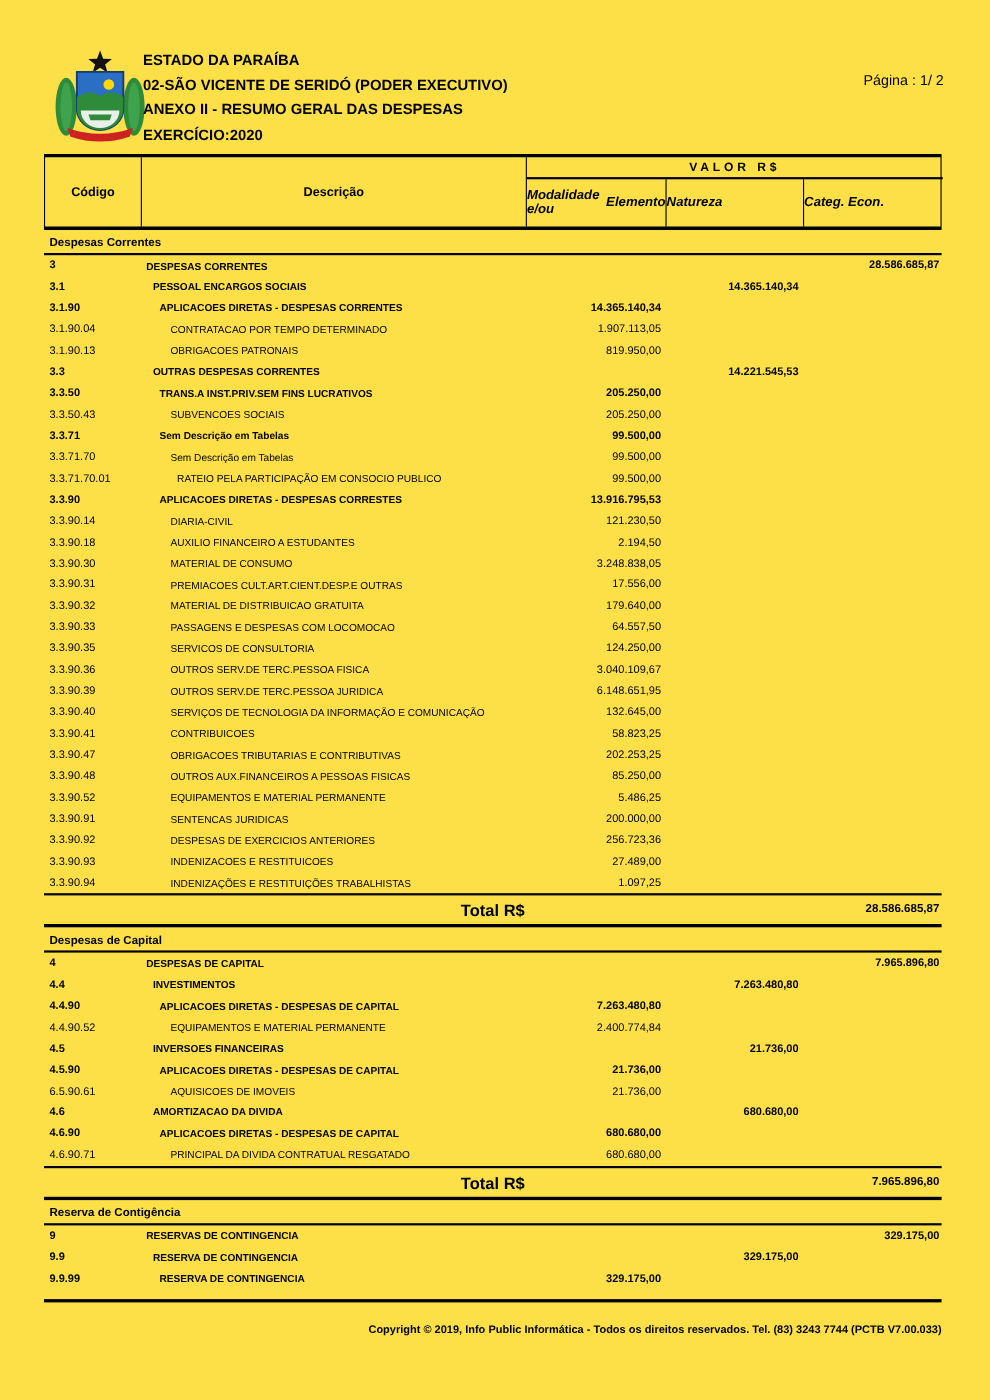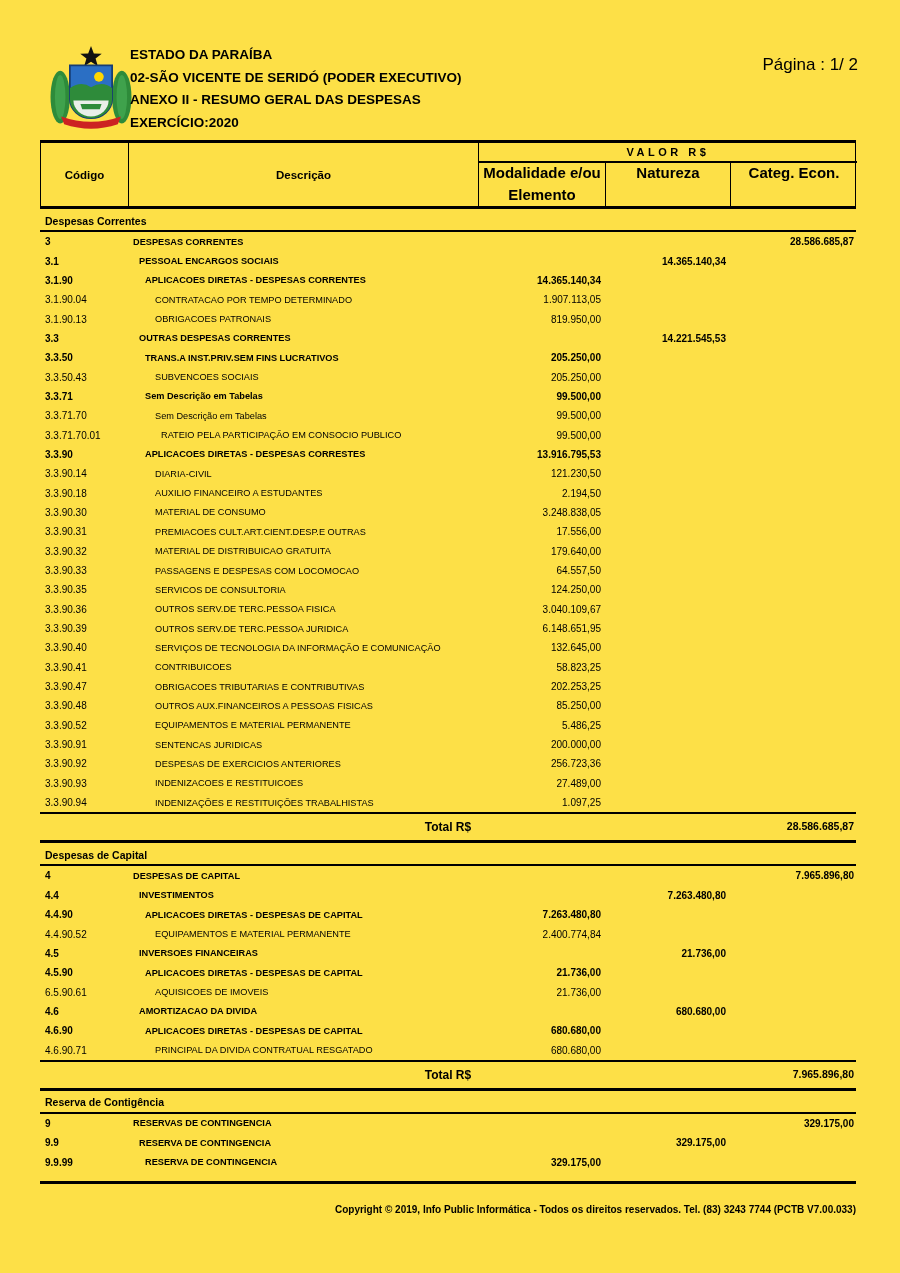--- a/index.html
+++ b/index.html
@@ -6,54 +6,54 @@
   *{box-sizing:border-box;}
   .page{
     position:relative;width:900px;height:1273px;background:#fde047;
     font-family:"Liberation Sans","DejaVu Sans",sans-serif;color:#000;
     margin:0 auto;overflow:hidden;
   }
   
   .hdr-logo{position:absolute;left:47px;top:45px;width:88px;height:90px;}
   .hdr-text{position:absolute;left:130px;top:44px;}
   .hdr-text div{font-weight:bold;font-size:13.5px;line-height:22.5px;white-space:nowrap;}
-  .hdr-page{position:absolute;right:42px;top:55px;font-size:17px;}
+  .hdr-page{position:absolute;right:42px;top:65px;font-size:13px;}
   
   .tbl{position:absolute;left:40px;top:140px;width:816px;}
   .thead{
     display:grid;
     grid-template-columns:88px 350px 127px 125px 126px;
     grid-template-rows:20px 20px 23px;
     border-top:3px solid #000;border-bottom:3px solid #000;
     border-left:1.5px solid #000;border-right:1.5px solid #000;
   }
   .th{display:flex;align-items:center;justify-content:center;font-weight:bold;font-size:11.5px;}
   .th-codigo{grid-column:1;grid-row:1/4;border-right:1.5px solid #000;}
   .th-desc{grid-column:2;grid-row:1/4;border-right:1.5px solid #000;}
   .th-valor{grid-column:3/6;grid-row:1;border-bottom:2px solid #000;letter-spacing:3.5px;font-size:11px;}
-  .th-sub{grid-row:2/4;flex-direction:column;justify-content:space-between;padding:3px 0 5px 0;font-size:15px;}
+  .th-sub{grid-row:2/4;flex-direction:row;justify-content:space-between;padding:3px 0 5px 0;font-size:12px;font-style:italic;}
   .th-mod{grid-column:3;border-right:1.5px solid #000;}
   .th-nat{grid-column:4;border-right:1.5px solid #000;justify-content:flex-start;}
   .th-cat{grid-column:5;justify-content:flex-start;}
   .th-line{line-height:13px;}
   
   .sec-label{height:19px;display:flex;align-items:center;padding-left:5px;
     font-weight:bold;font-size:10.5px;margin-top:2px;}
   .rule{height:0;border-top:2px solid #000;}
   .rule-3{border-top-width:3.2px;}
   .row{display:flex;height:19.35px;align-items:center;}
   .c-code{width:88px;padding-left:5px;font-size:10px;white-space:nowrap;}
   .c-desc{width:350px;font-size:9.2px;white-space:nowrap;overflow:hidden;}
   .c-val{font-size:10px;text-align:right;white-space:nowrap;}
   .c-m{width:127px;padding-right:4px;}
   .c-n{width:125px;padding-right:4px;}
   .c-c{width:126px;padding-right:2px;}
   .bold{font-weight:bold;}
   .total-row{position:relative;height:26px;}
-  .total-label{position:absolute;left:0;right:0;top:6px;text-align:center;font-weight:bold;font-size:12px;}
+  .total-label{position:absolute;left:0;right:0;top:6px;text-align:center;font-weight:bold;font-size:15px;}
   .total-val{position:absolute;right:2px;top:6px;font-weight:bold;font-size:10.5px;}
   .pad-end{height:9px;}
   
   .footer{margin-top:20px;text-align:right;font-weight:bold;font-size:10px;}
 </style>
 </head>
 <body>
 
 <div class="page">
 

